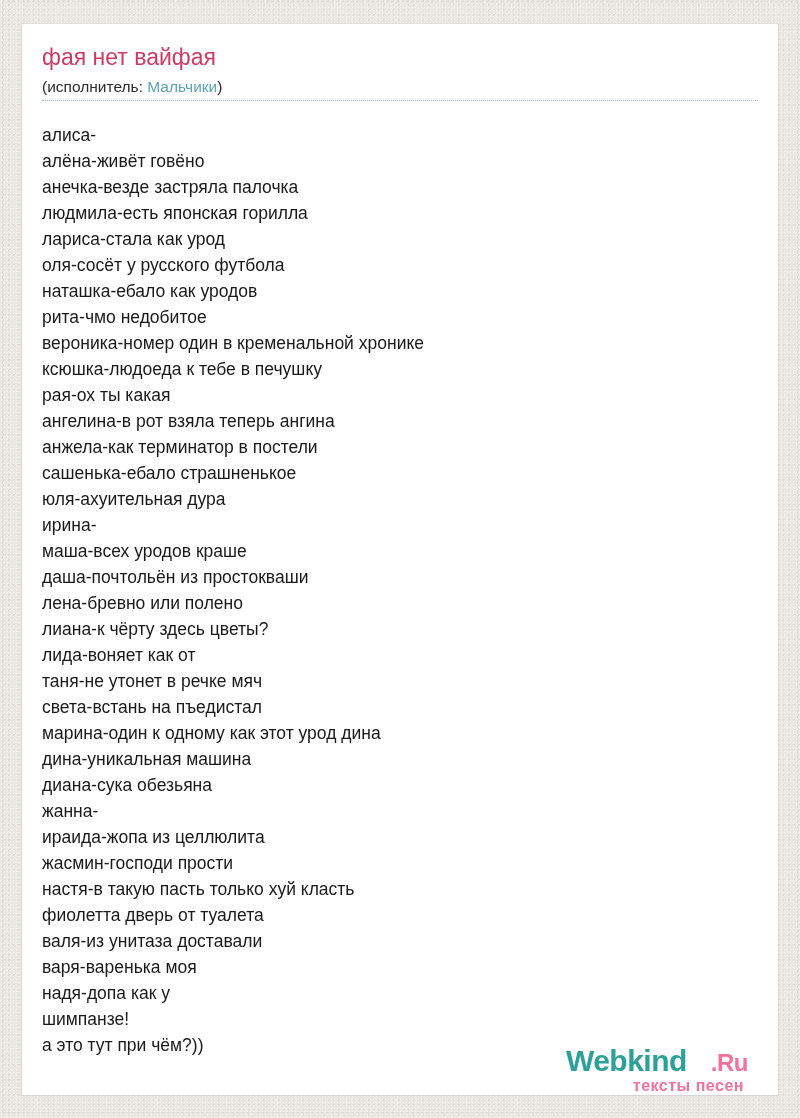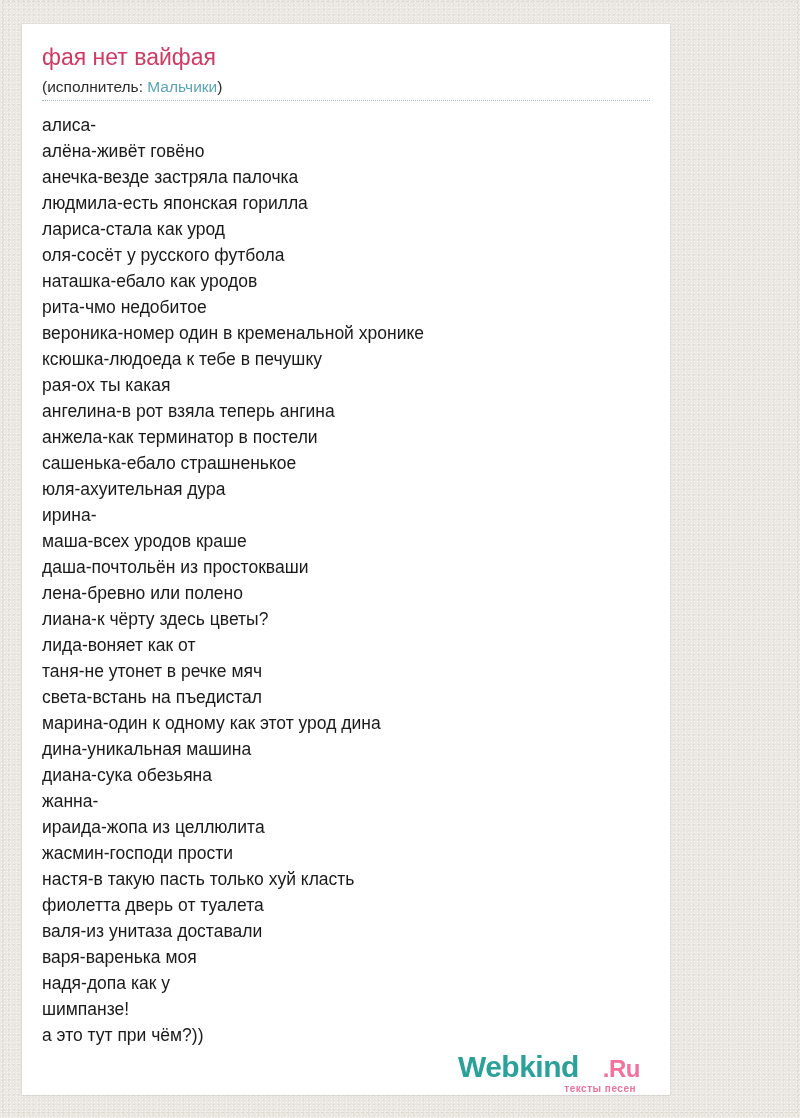--- a/index.html
+++ b/index.html
@@ -17,21 +17,21 @@
   }
   .page-frame {
     position: absolute;
     left: 2px; right: 2px; top: 1px; bottom: 5px;
     border: 1px dashed #dcd8d2;
     pointer-events: none;
   }
   .card {
     position: absolute;
     left: 22px; top: 24px;
-    width: 648px; height: 1071px;
+    width: 756px; height: 1071px;
     background: #ffffff;
     box-shadow: 0 0 0 1px rgba(0,0,0,0.03), 0 1px 3px rgba(0,0,0,0.06);
     padding: 20px 20px 0 20px;
   }
   .song-title {
     font-size: 23px;
     font-weight: 400;
     line-height: 1.15;
     color: #cf3a63;
   }
@@ -45,21 +45,21 @@
     color: #58a4b8;
     text-decoration: none;
     cursor: pointer;
   }
   .header-sep {
     margin-top: 3px;
     border-bottom: 1px dotted #9fb6c4;
     height: 1px;
   }
   .lyrics {
-    margin-top: 11px;
+    margin-top: 21px;
     font-size: 17.5px;
     line-height: 26px;
     color: #1a1a1a;
   }
   .lyric-line { white-space: pre; }
   .logo {
     position: absolute;
     right: 30px; bottom: 1px;
     text-align: right;
     line-height: 1;
@@ -69,21 +69,21 @@
     font-weight: 700;
     font-size: 30px;
     letter-spacing: -0.5px;
   }
   .logo-webkind { color: #2ba19a; margin-top: 42px; }
   .logo-ru { color: #f4719c; font-size: 24px; padding-left: 24px; }
   .logo-tagline {
     margin-top: 2px;
     padding-right: 4px;
     font-weight: 700;
-    font-size: 10px;
+    font-size: 16px;
     letter-spacing: 0.5px;
     color: #f4719c;
   }
 </style>
 </head>
 <body>
 
 <div class="page-frame"></div>
 
 <div class="card">

